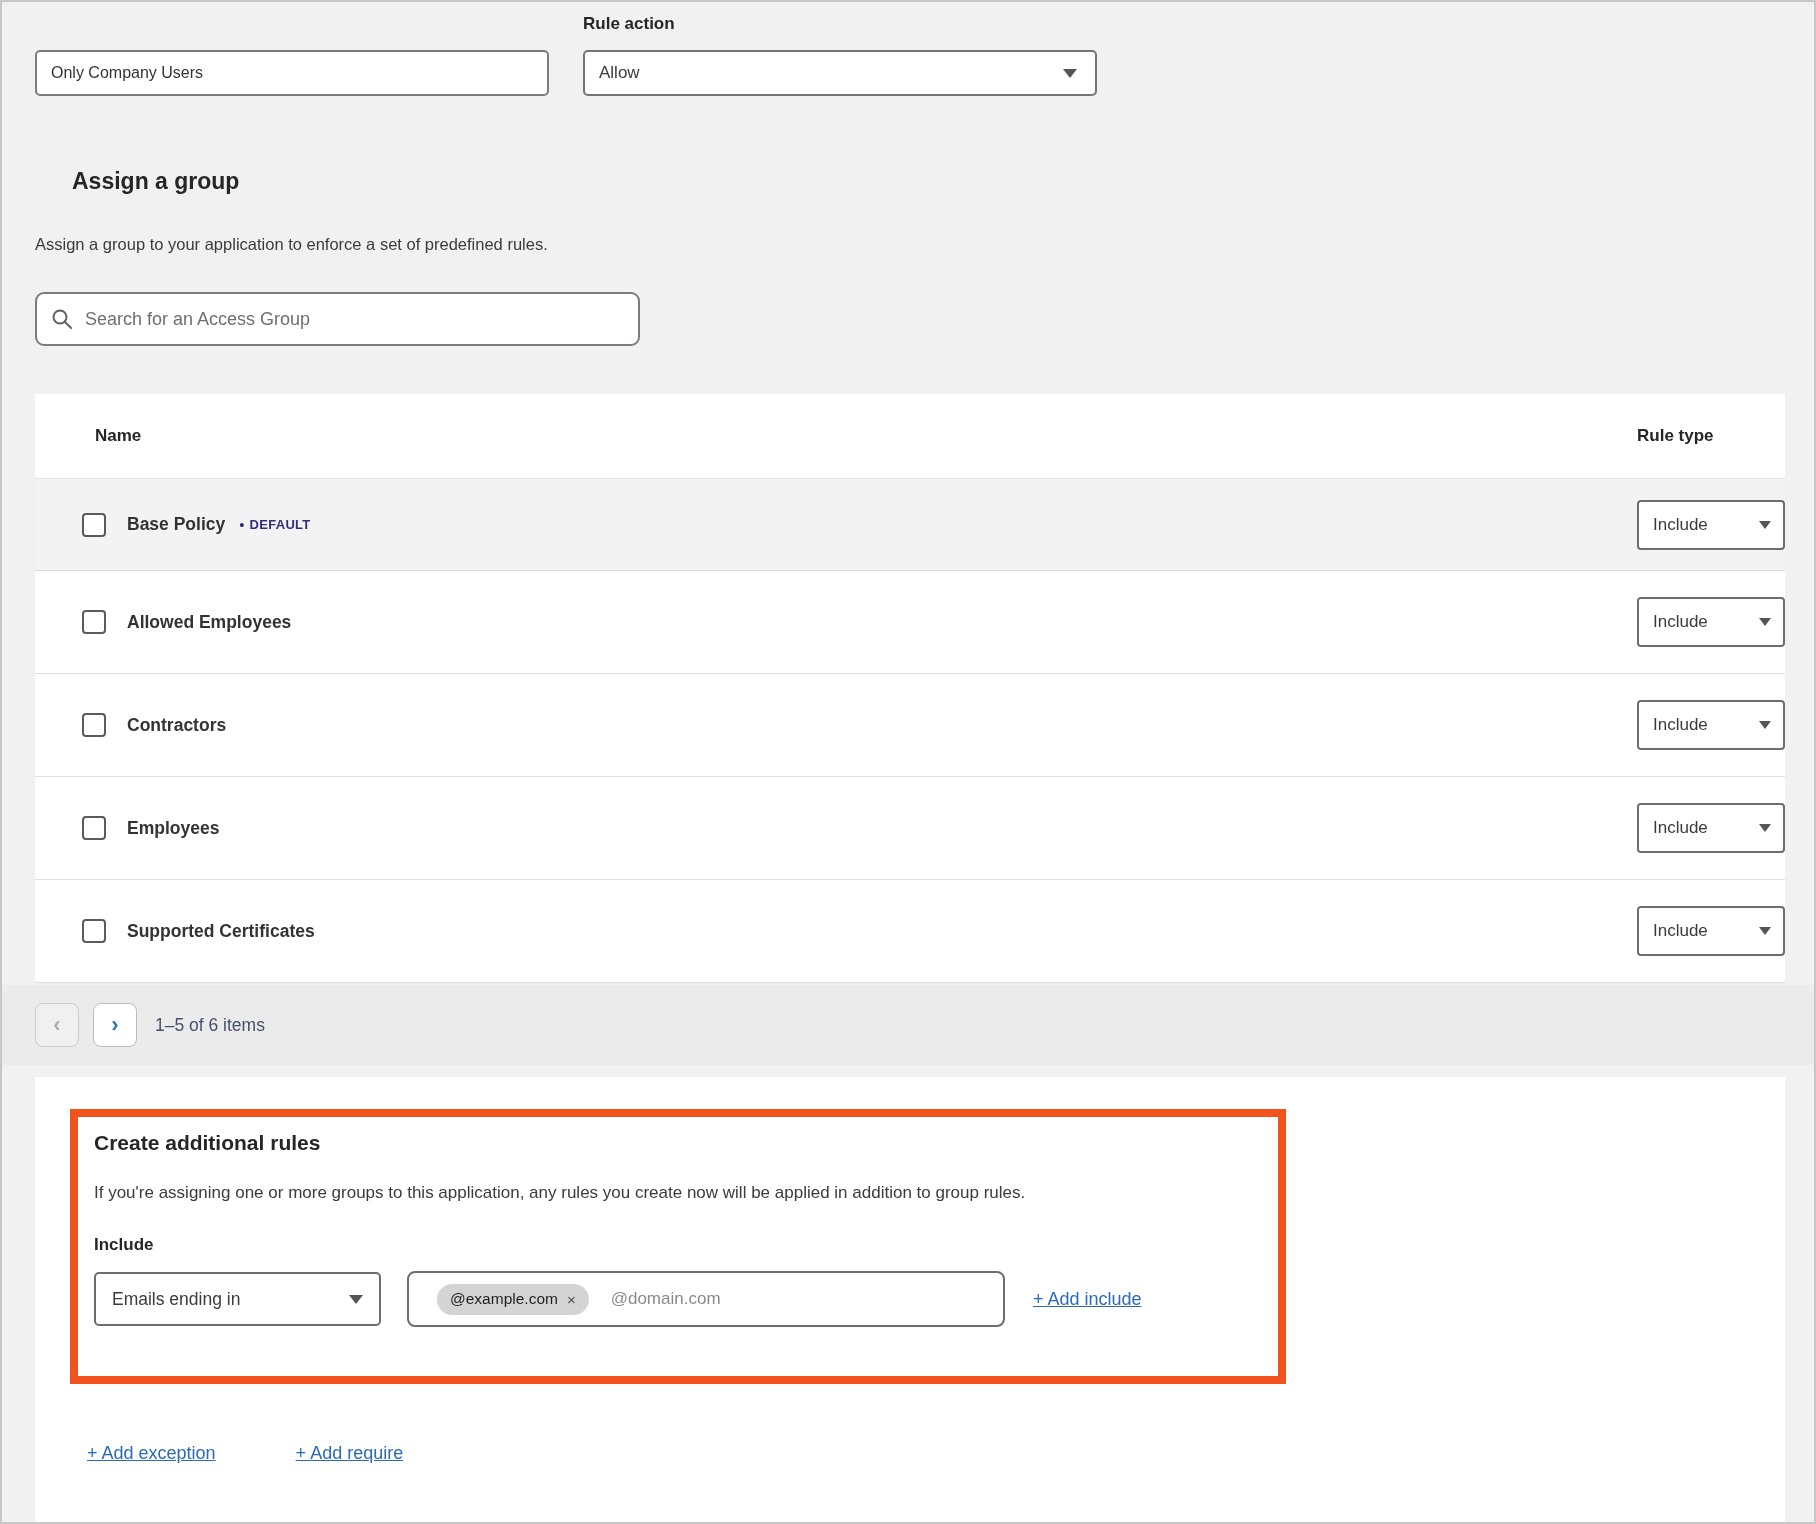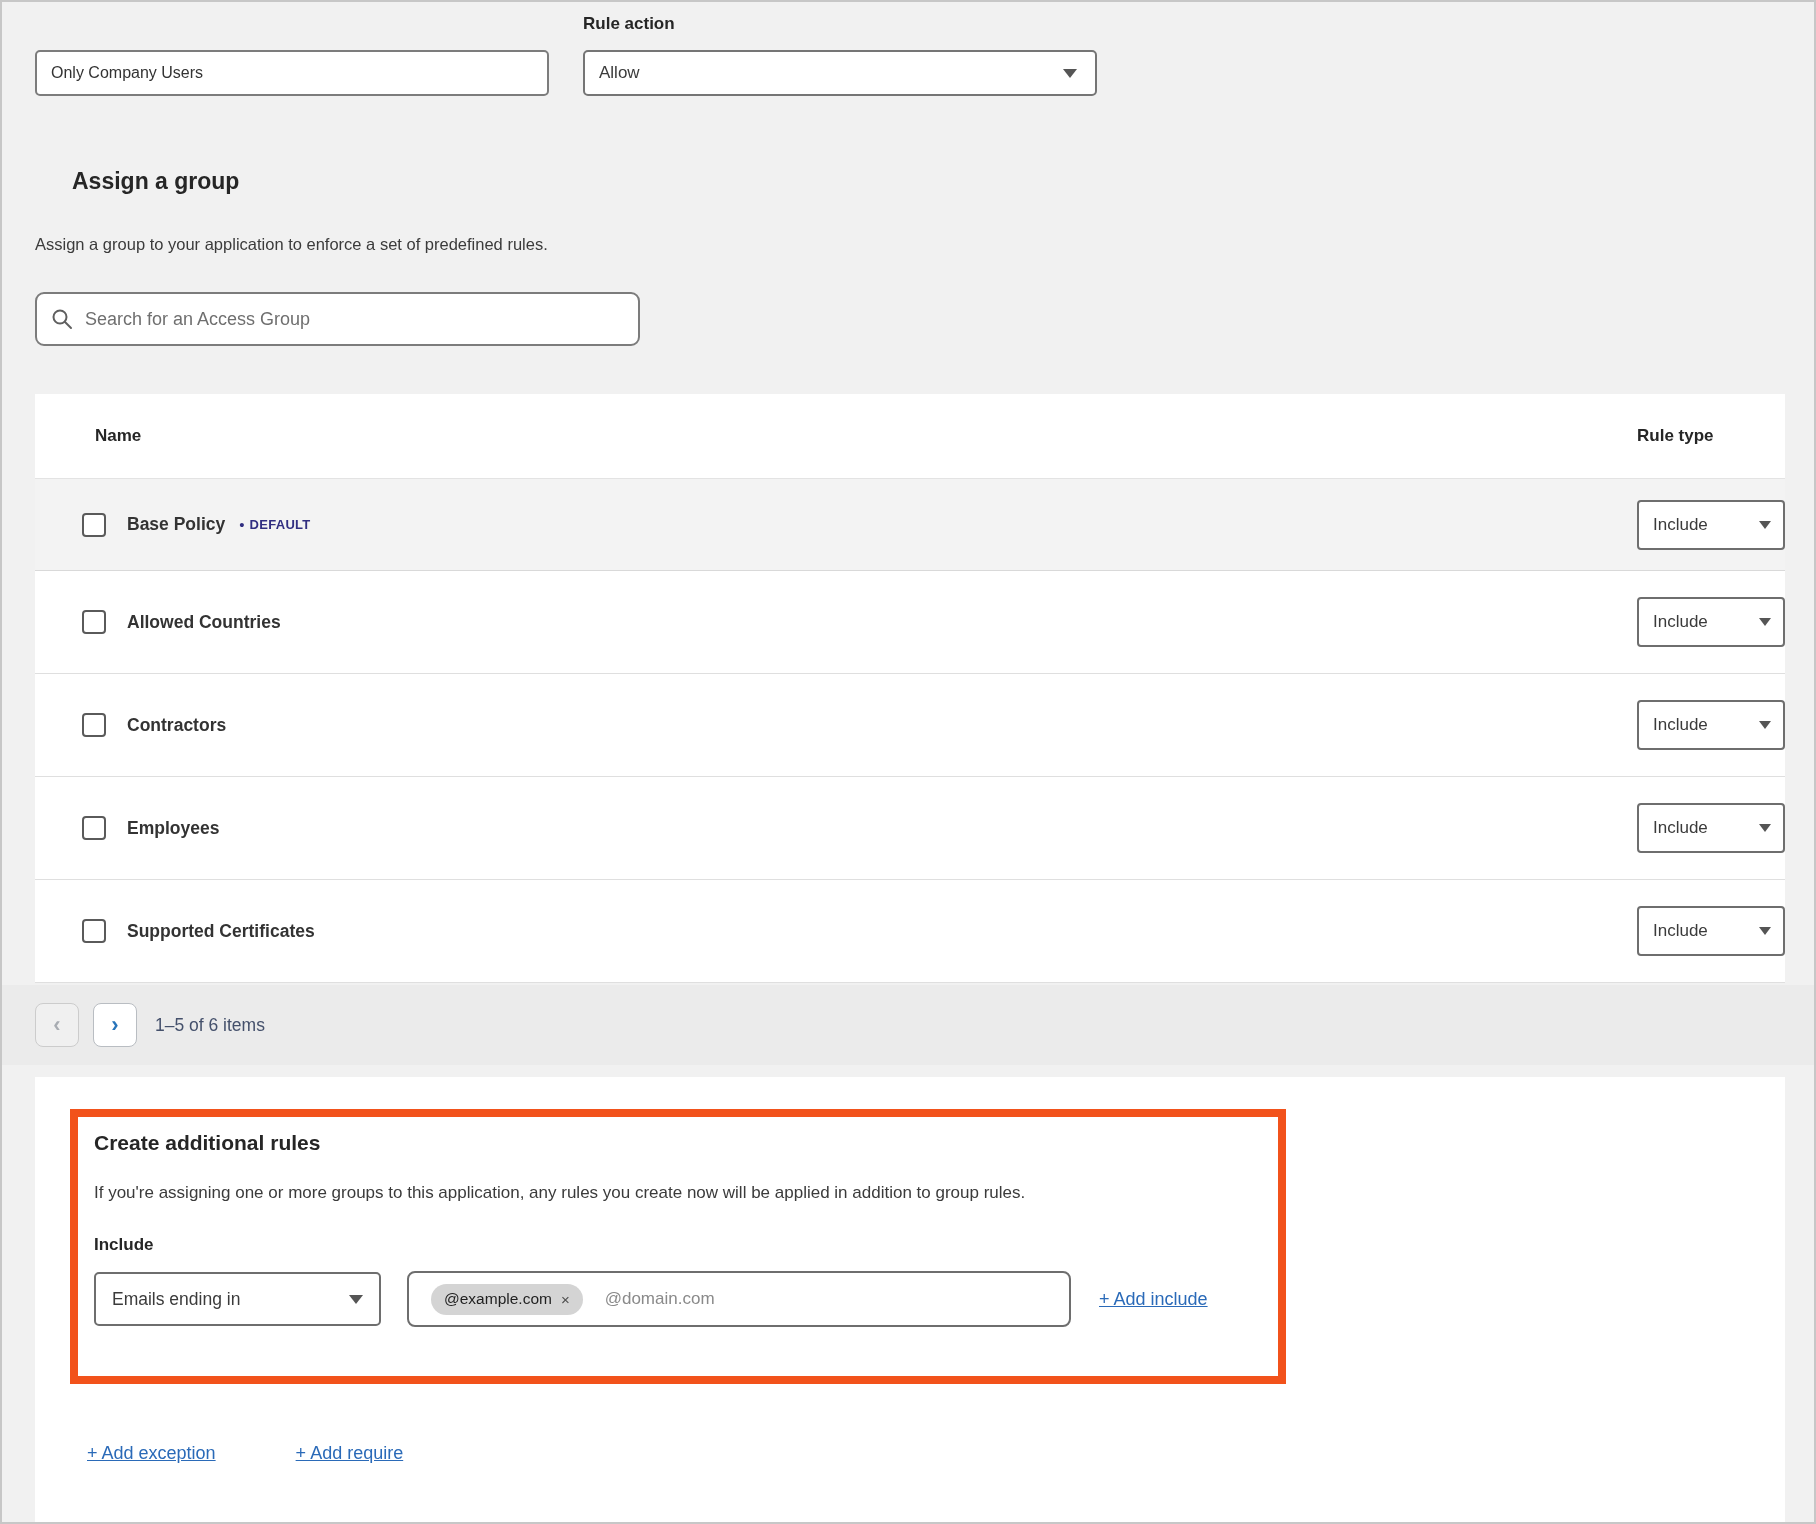--- a/index.html
+++ b/index.html
@@ -94,23 +94,23 @@
     position:absolute; left:35px; top:32px; width:1216px; height:275px;
     border:8px solid #f2521b; background:#fff;
     padding:14px 18px 0 16px;
   }
   .rules-heading { font-size:21px; font-weight:bold; color:#262626; }
   .rules-desc { margin-top:28px; font-size:17px; color:#3b3b3b; }
   .include-label { margin-top:32px; font-size:17px; font-weight:bold; color:#262626; }
   .rule-builder { margin-top:16px; display:flex; align-items:center; }
   #condition-select { width:287px; height:54px; padding:14px 16px; font-size:17.5px; border-color:#6e6e6e; border-radius:5px; }
   .tag-input {
-    margin-left:26px; width:664px; height:56px;
+    margin-left:26px; width:598px; height:56px;
     background:#fff; border:2px solid #6e6e6e; border-radius:8px;
-    display:flex; align-items:center; padding:0 22px;
+    display:flex; align-items:center; padding:0 28px;
   }
   .tag-pill {
     height:31px; background:#d4d4d4; border-radius:16px;
     display:flex; align-items:center; padding:0 13px;
     font-size:15.5px; color:#1f1f1f; flex:none;
   }
   .tag-pill .tag-x { margin-left:9px; font-size:15px; color:#4d4d4d; cursor:pointer; }
   .tag-input input {
     border:none; outline:none; flex:1; margin-left:22px;
     font-family:inherit; font-size:17px; color:#0369a1; background:transparent;
@@ -162,21 +162,21 @@
       <span class="type-cell">
         <div class="select include-select">
           <span>Include</span>
           <span class="tri"></span>
         </div>
       </span>
     </div>
 
     <div class="t-row">
       <span class="cb"></span>
-      <span class="row-name">Allowed Countries</span>
+      <span class="row-name">Allowed Employees</span>
       <span class="row-spacer"></span>
       <span class="type-cell">
         <div class="select include-select">
           <span>Include</span>
           <span class="tri"></span>
         </div>
       </span>
     </div>
 
     <div class="t-row">

